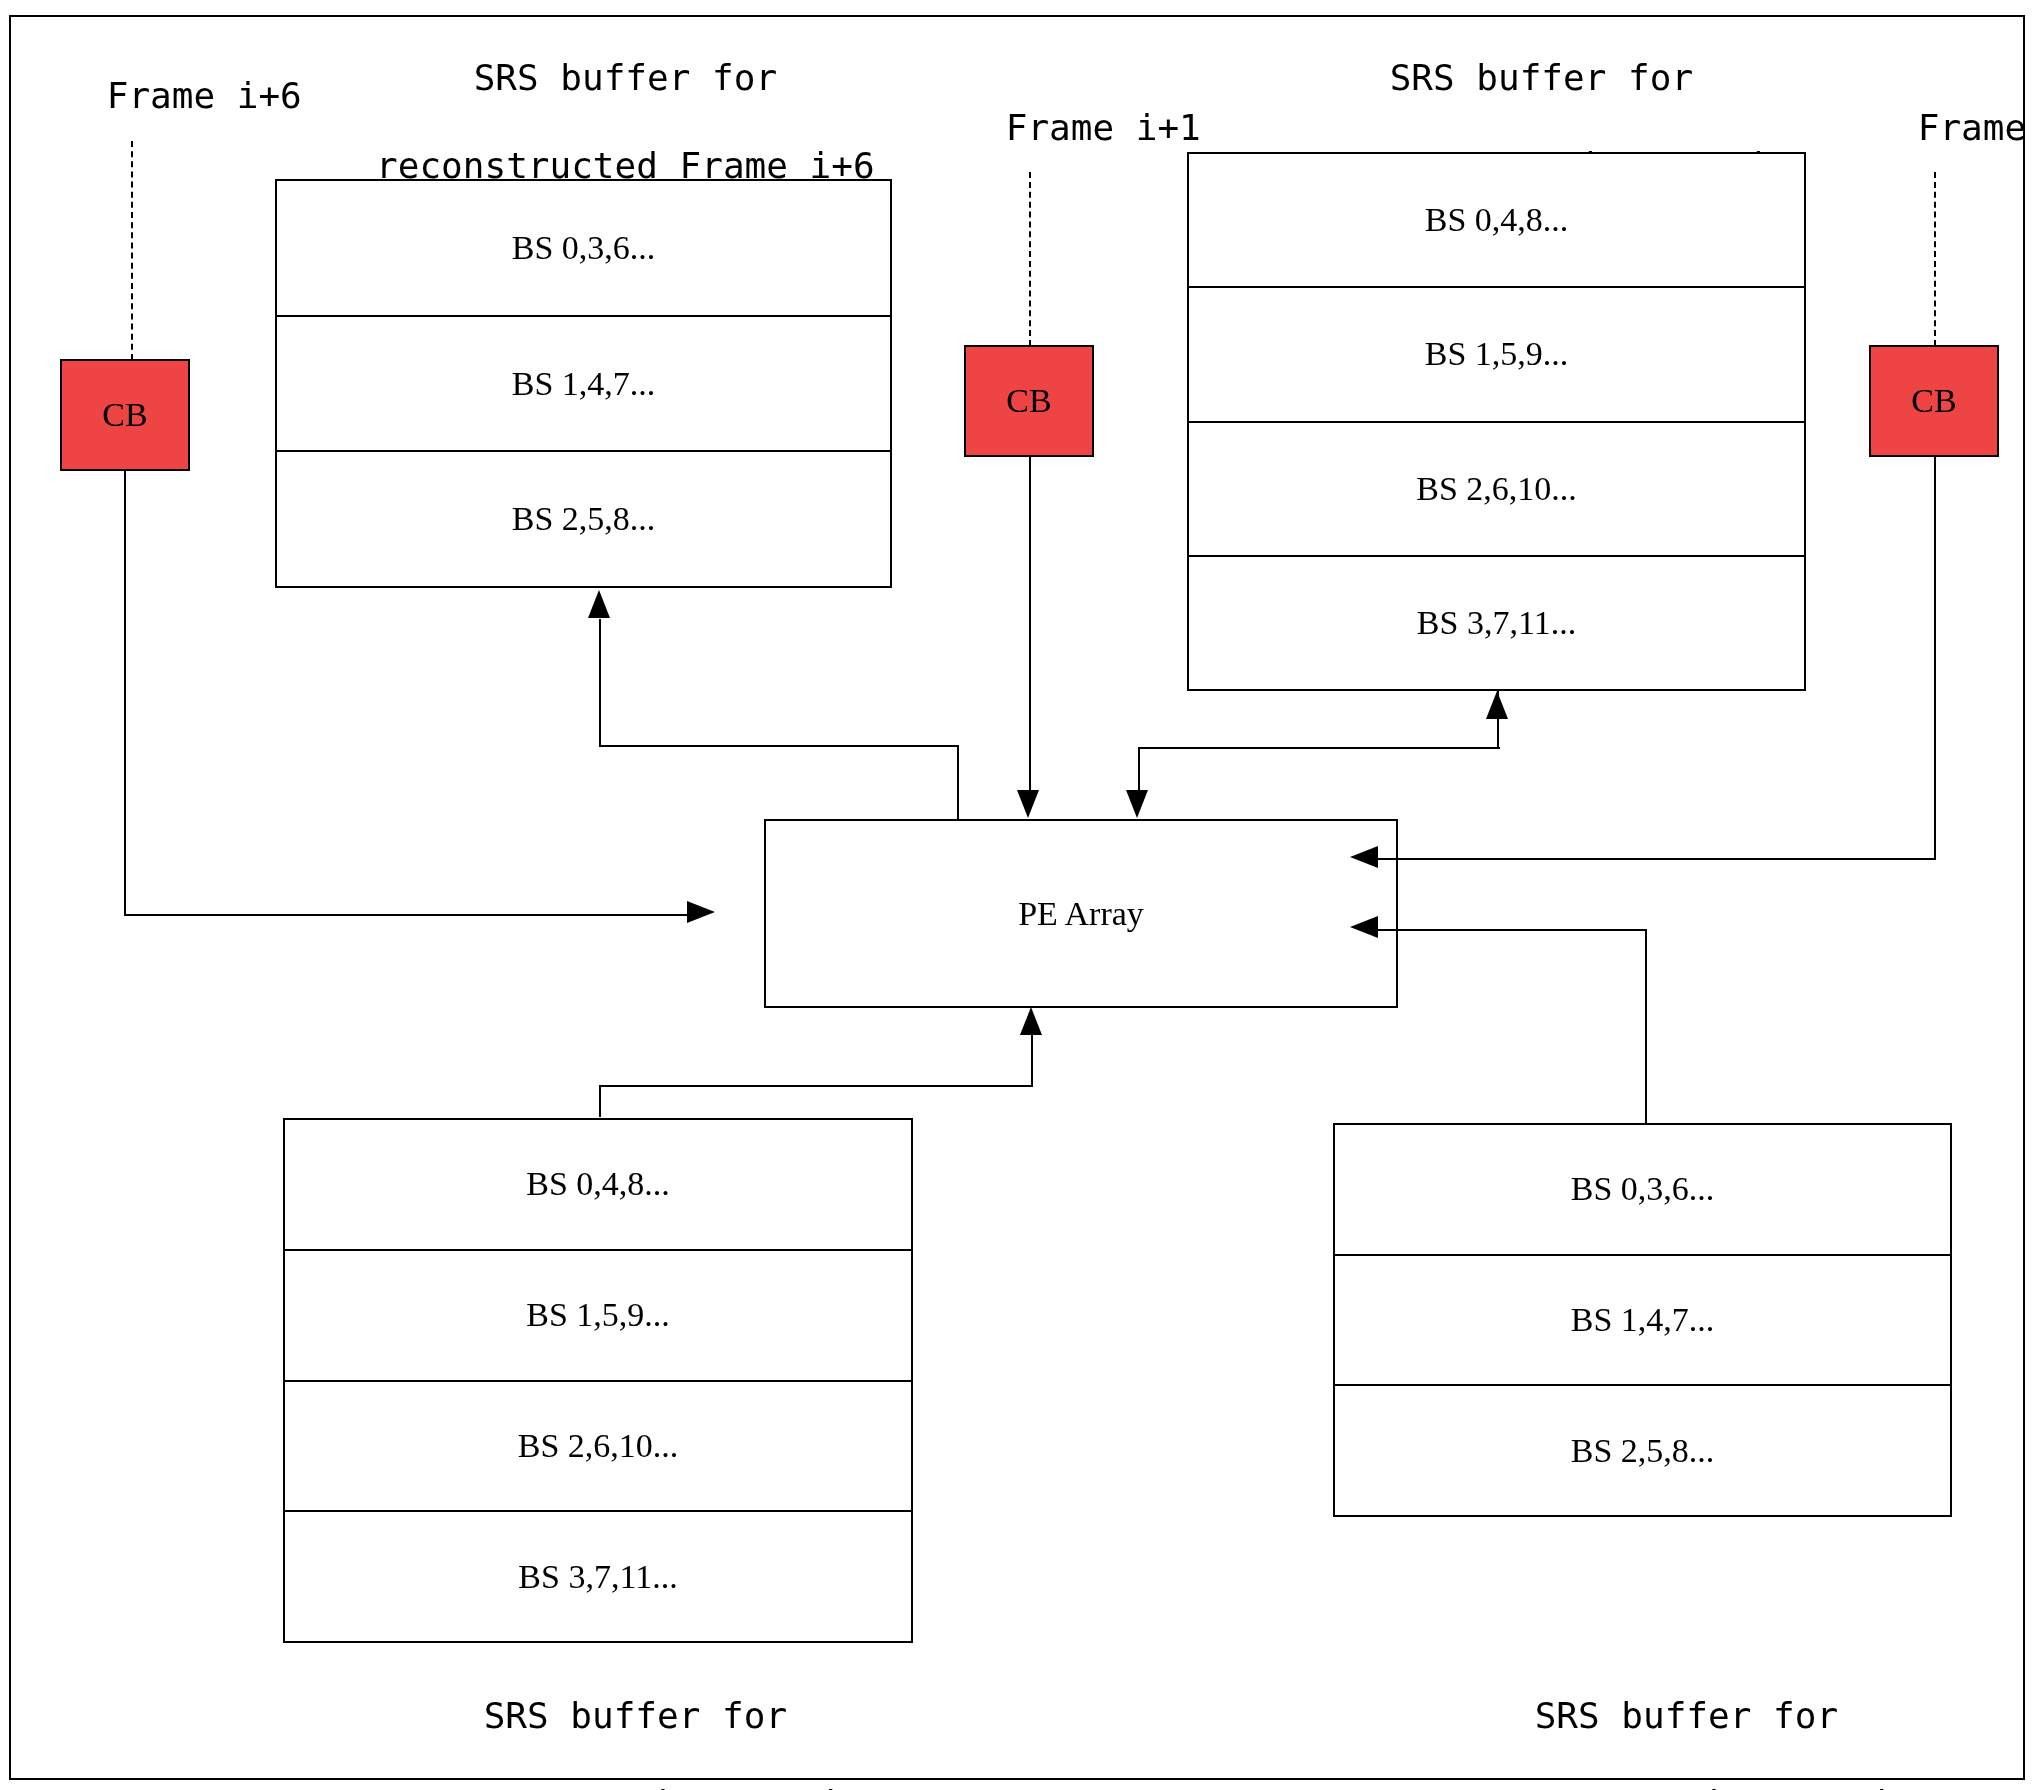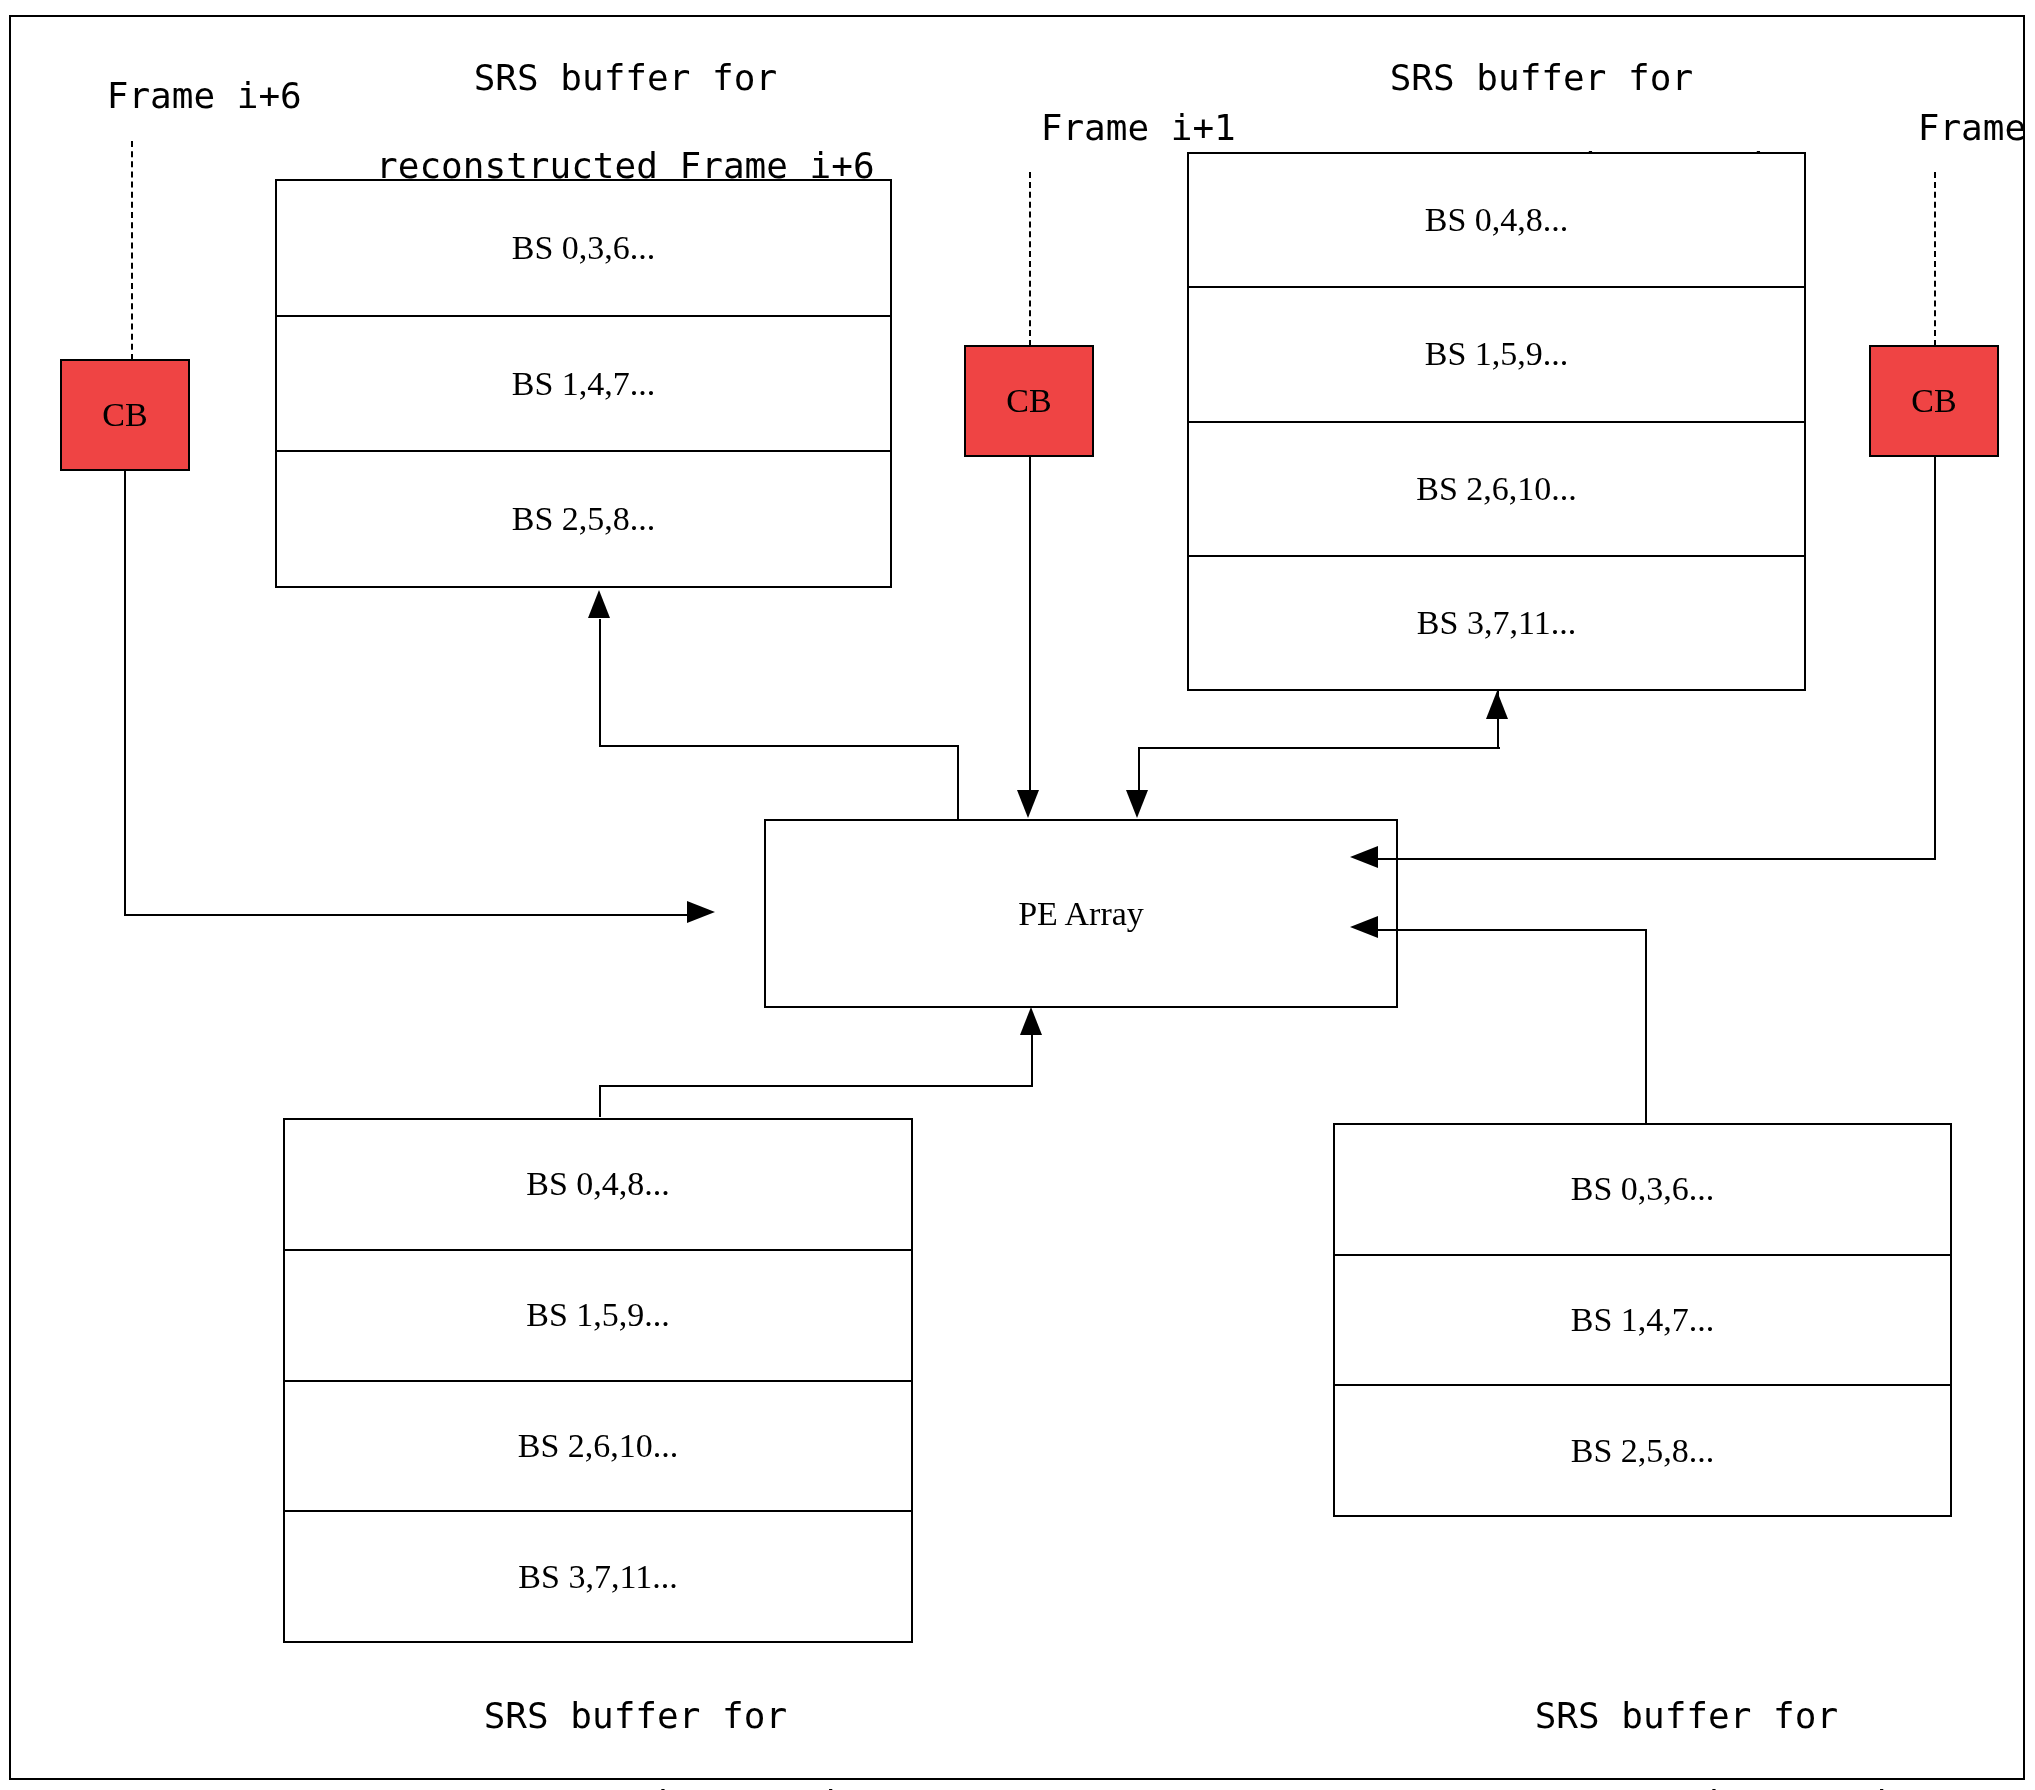--- a/index.html
+++ b/index.html
@@ -87,21 +87,21 @@
 
   <div class="mono-label" style="left:20px;top:30px;width:242px;">
     <span>Frame i+6</span>
   </div>
 
   <div class="mono-label" style="left:269px;top:12px;width:626px;">
     <span>SRS buffer for</span><br>
     <span>reconstructed Frame i+6</span>
   </div>
 
-  <div class="mono-label" style="left:954px;top:62px;width:229px;">
+  <div class="mono-label" style="left:919px;top:62px;width:229px;">
     <span>Frame i+1</span>
   </div>
 
   <div class="mono-label" style="left:1185px;top:12px;width:626px;">
     <span>SRS buffer for</span><br>
     <span>reconstructed Frame i</span>
   </div>
 
   <div class="mono-label" style="left:1831px;top:62px;width:195px;">
     <span>Frame i</span>

